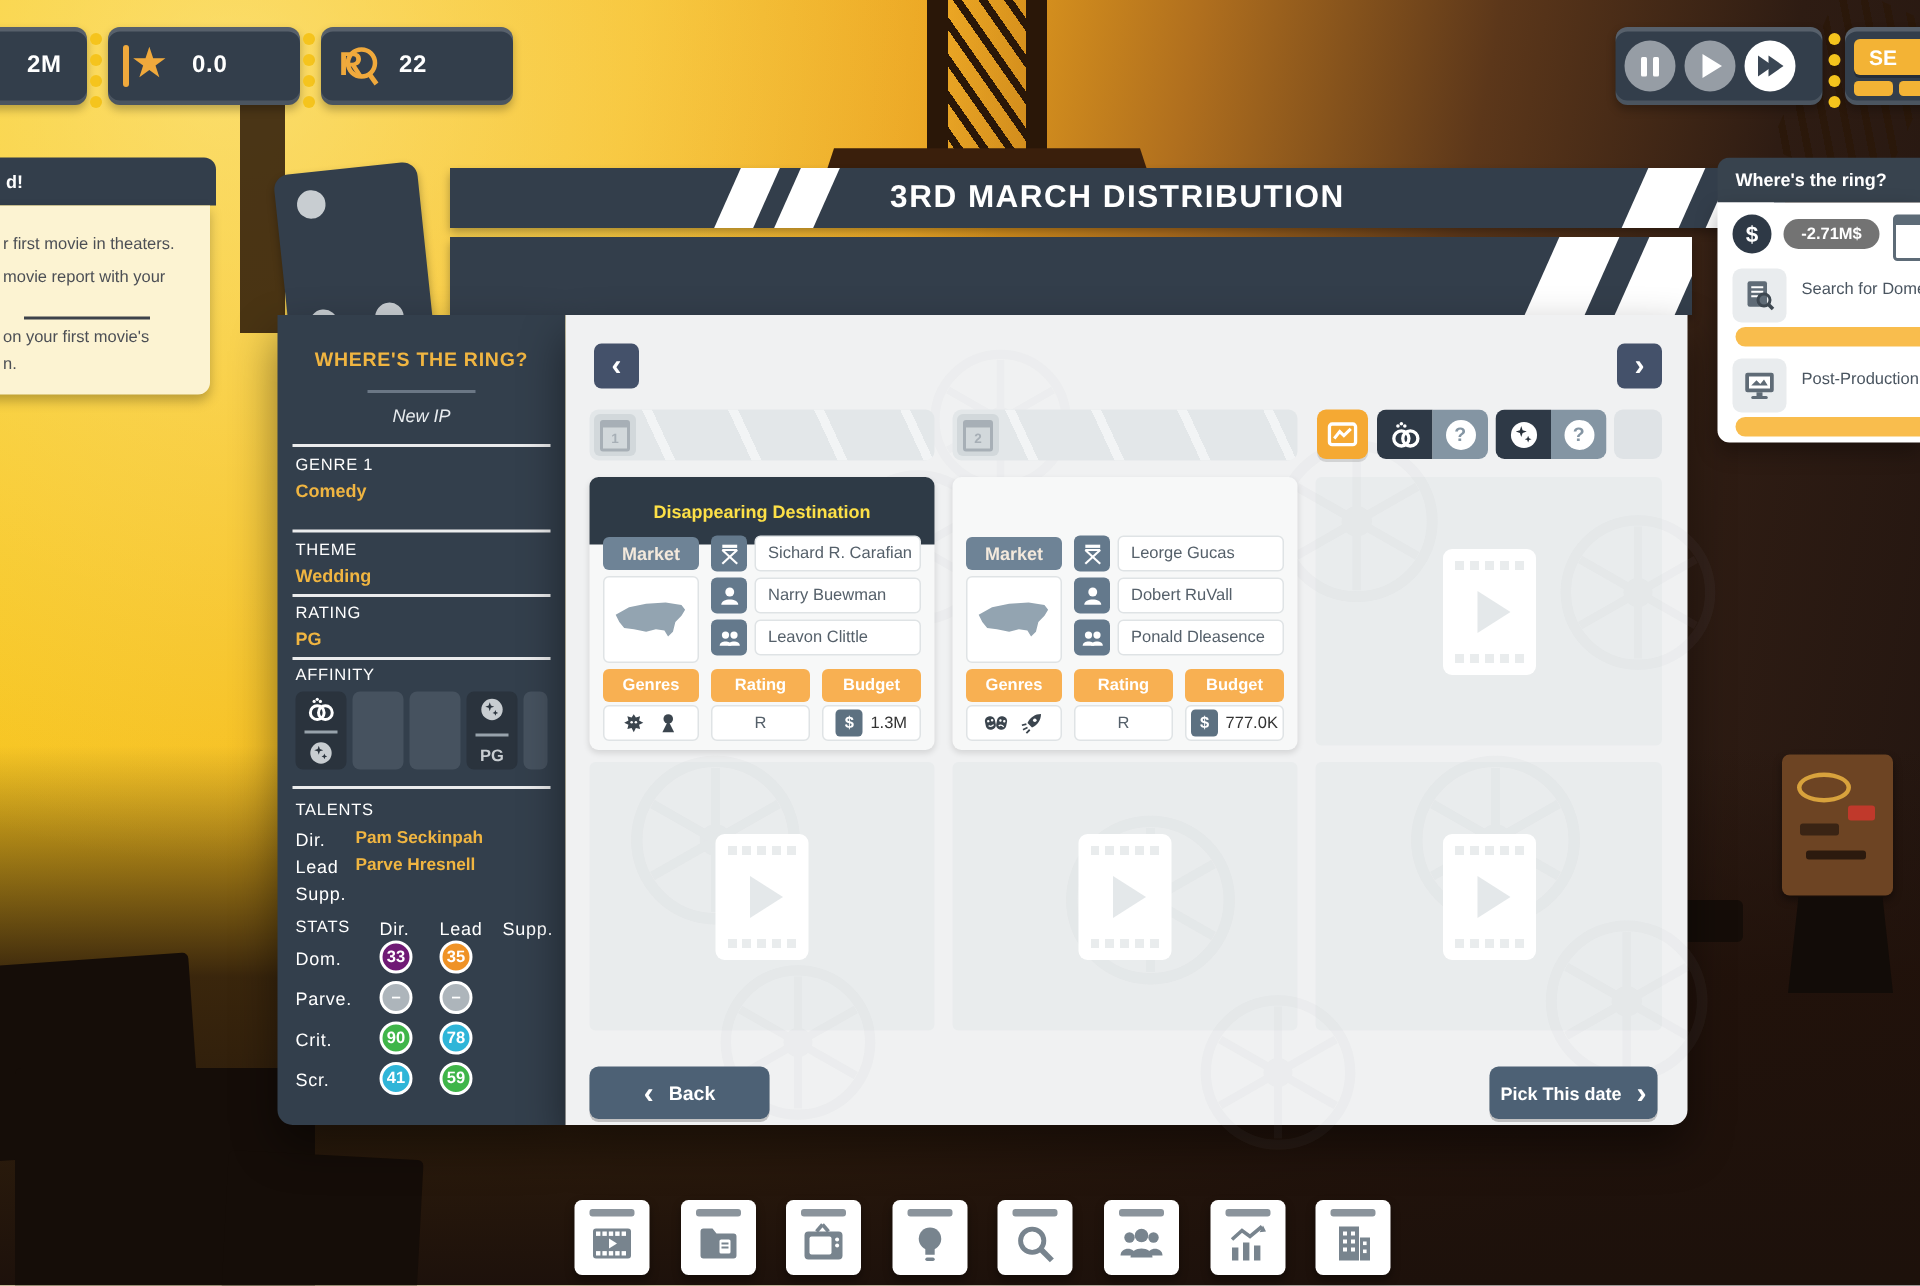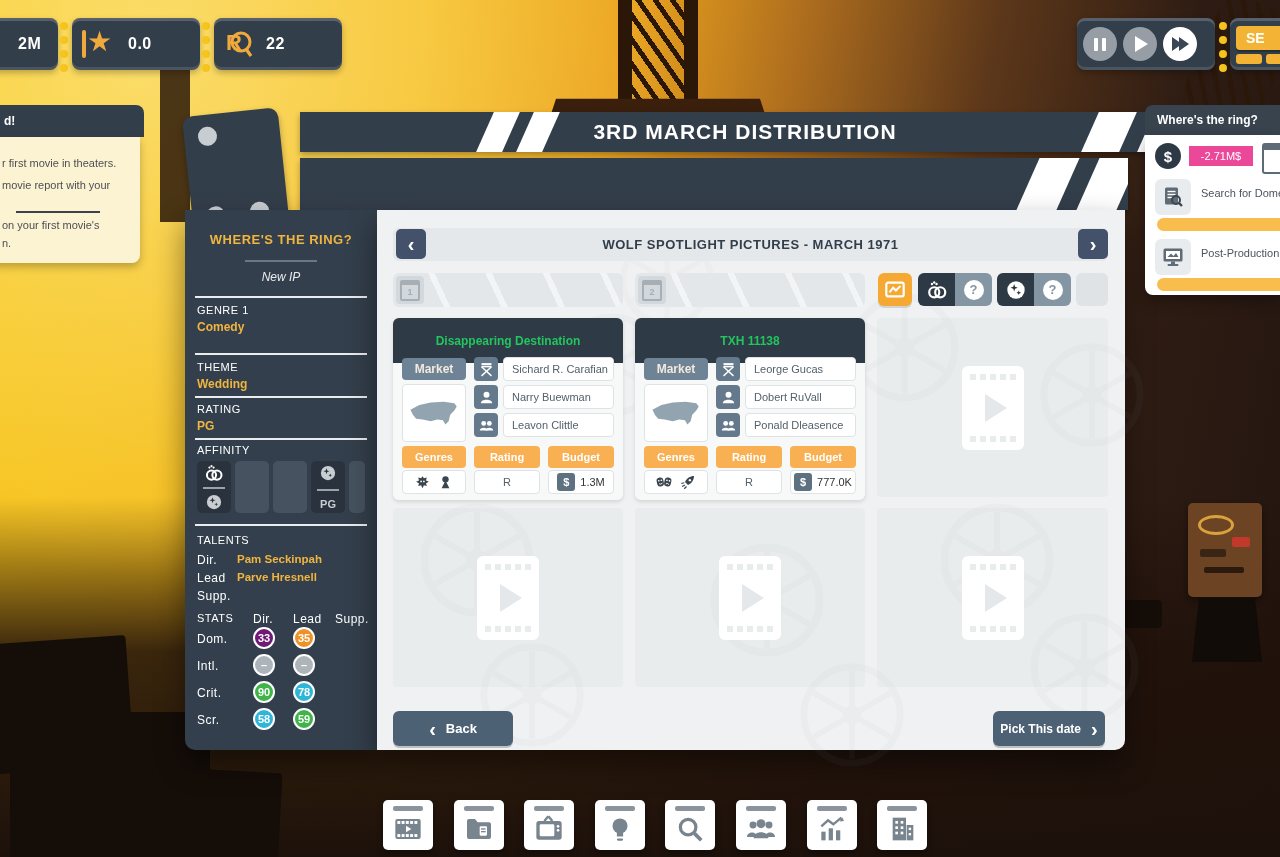--- a/index.html
+++ b/index.html
@@ -54,40 +54,40 @@
   .chip-lines{position:absolute;inset:0;background:repeating-linear-gradient(65deg,transparent 0 46px,rgba(255,255,255,.55) 46px 52px);}
   .calsq{position:absolute;left:3px;top:3px;width:28px;height:28px;background:#d2d8db;border-radius:4px;display:flex;align-items:center;justify-content:center;}
   .calglyph{width:16px;height:14px;border:2px solid #a7afb6;border-top:5px solid #a7afb6;border-radius:2px;color:#a7afb6;font-size:9px;font-weight:bold;display:flex;align-items:center;justify-content:center;}
   .fbtn-orange{background:#f5a933;border-radius:6px;display:flex;align-items:center;justify-content:center;box-shadow:0 2px 0 rgba(0,0,0,.12);}
   .dkchip{position:absolute;height:33px;border-radius:6px;overflow:hidden;display:flex;}
   .dk-left{width:37px;height:33px;background:#2e3946;display:flex;align-items:center;justify-content:center;}
   .dk-right{width:37px;height:33px;background:#8495a3;display:flex;align-items:center;justify-content:center;}
   .qmark{width:20px;height:20px;border-radius:50%;background:#fff;color:#8495a3;font-weight:bold;font-size:13px;display:flex;align-items:center;justify-content:center;}
   
   .card{background:#f7f8f8;border-radius:6px;box-shadow:0 2px 4px rgba(0,0,0,.12);}
-  .card-head{position:absolute;left:0;right:0;top:0;height:45px;background:#2e3a46;border-radius:6px 6px 0 0;color:#22c55e;font-weight:bold;font-size:12px;display:flex;align-items:center;justify-content:center;}
+  .card-head{position:absolute;left:0;right:0;top:0;height:45px;background:#2e3a46;border-radius:6px 6px 0 0;color:#fde047;font-weight:bold;font-size:12px;display:flex;align-items:center;justify-content:center;}
   .mk-btn{position:absolute;background:#6e8396;border-radius:4px;color:#f3e9dc;font-weight:bold;font-size:12px;display:flex;align-items:center;justify-content:center;}
   .wbox{position:absolute;background:#fff;border:1px solid #dfe3e5;border-radius:4px;box-sizing:border-box;}
   .nrow-icon{position:absolute;width:24px;height:24px;background:#64798c;border-radius:4px;display:flex;align-items:center;justify-content:center;}
   .nrow-text{position:absolute;height:24px;background:#fff;border:1px solid #dfe3e5;border-radius:4px;box-sizing:border-box;display:flex;align-items:center;padding-left:8px;font-size:11px;color:#55606a;}
   .ohead{position:absolute;height:22px;background:#f8b052;border-radius:4px;color:#fff;font-weight:bold;font-size:11px;display:flex;align-items:center;justify-content:center;}
   .dollar-sq{width:18px;height:18px;background:#5d7181;border-radius:3px;color:#fff;font-weight:bold;font-size:11px;display:flex;align-items:center;justify-content:center;}
   
   .slot{position:absolute;background:#e9eced;border-radius:4px;}
   .ph{position:absolute;width:62px;height:84px;background:#fff;border-radius:6px;z-index:2;display:flex;align-items:center;justify-content:center;}
   .ph .sp{position:absolute;left:8px;right:8px;height:6px;background:repeating-linear-gradient(90deg,#e9eced 0 6px,transparent 6px 10px);}
   .ph .play{width:0;height:0;border-top:14px solid transparent;border-bottom:14px solid transparent;border-left:22px solid #e4e8ea;margin-left:6px;}
   .reel-layer{position:absolute;z-index:1;pointer-events:none;color:#9aa0a6;}
   
   .slate-btn{background:#4d6175;border-radius:6px;color:#fff;font-weight:bold;font-size:13px;display:flex;align-items:center;justify-content:center;gap:10px;box-shadow:0 2px 0 rgba(0,0,0,.2);cursor:pointer;}
   .chev{font-size:20px;font-weight:bold;line-height:1;}
   
   .q-head{background:#38434e;border-radius:8px 0 0 0;color:#fff;font-weight:bold;font-size:12px;display:flex;align-items:center;padding-left:12px;}
   .q-body{background:#fff;border-radius:0 0 0 8px;box-shadow:0 6px 14px rgba(0,0,0,.3);}
-  .money-pill{background:#ec4899;border-radius:0;color:#fff;font-weight:normal;font-size:11px;display:flex;align-items:center;justify-content:center;}
+  .money-pill{background:#737373;border-radius:10px;color:#fff;font-weight:bold;font-size:11px;display:flex;align-items:center;justify-content:center;}
   .dollar-circ{width:26px;height:26px;border-radius:50%;background:#2e3946;color:#fff;font-weight:bold;font-size:15px;display:flex;align-items:center;justify-content:center;}
   .q-icon{position:absolute;width:36px;height:36px;background:#e9ecee;border-radius:6px;display:flex;align-items:center;justify-content:center;}
   .q-label{position:absolute;font-size:11px;color:#4a5560;white-space:nowrap;}
   .q-bar{position:absolute;height:13px;border-radius:7px;background:#f9bd4d;}
   .q-cal{width:22px;height:22px;border:2px solid #5d6b77;border-top:7px solid #5d6b77;border-radius:3px;}
   
   .tbtn{position:absolute;width:50px;height:50px;background:#fff;border-radius:5px;box-shadow:0 3px 6px rgba(0,0,0,.35);display:flex;align-items:center;justify-content:center;cursor:pointer;}
   .tbtn .handle{position:absolute;top:6px;left:10px;right:10px;height:5px;background:#8b949c;border-radius:2px;}
   .tbtn svg{margin-top:8px;}
   .ic{color:#78848e;}
@@ -422,30 +422,30 @@
 
     <span class="side-label" style="top:402px">STATS</span>
     <span class="side-label" style="left:68px;top:402px;font-weight:normal;font-size:12px">Dir.</span>
     <span class="side-label" style="left:108px;top:402px;font-weight:normal;font-size:12px">Lead</span>
     <span class="side-label" style="left:150px;top:402px;font-weight:normal;font-size:12px">Supp.</span>
 
     <span class="side-label" style="top:422px;font-weight:normal;font-size:12px">Dom.</span>
     <div class="badge" style="left:68px;top:417px;background:#701a75">33</div>
     <div class="badge" style="left:108px;top:417px;background:#ef9226">35</div>
 
-    <span class="side-label" style="top:449px;font-weight:normal;font-size:12px">Intl.</span>
+    <span class="side-label" style="top:449px;font-weight:normal;font-size:12px">Parve.</span>
     <div class="badge" style="left:68px;top:444px;background:#adb5bb">–</div>
     <div class="badge" style="left:108px;top:444px;background:#adb5bb">–</div>
 
     <span class="side-label" style="top:476px;font-weight:normal;font-size:12px">Crit.</span>
     <div class="badge" style="left:68px;top:471px;background:#3fb549">90</div>
     <div class="badge" style="left:108px;top:471px;background:#2fb5d8">78</div>
 
     <span class="side-label" style="top:503px;font-weight:normal;font-size:12px">Scr.</span>
-    <div class="badge" style="left:68px;top:498px;background:#2fb5d8">58</div>
+    <div class="badge" style="left:68px;top:498px;background:#2fb5d8">41</div>
     <div class="badge" style="left:108px;top:498px;background:#3fb549">59</div>
   </div>
 
   <div class="abs content modal-shadow" style="left:377px;top:210px;width:748px;height:540px"></div>
 
   <div class="abs reel-layer" style="left:377px;top:210px;width:748px;height:540px">
     <svg style="position:absolute;left:40px;top:290px;opacity:.06" width="120" height="120" viewBox="0 0 80 80">
         <use href="#i-reel"></use>
       </svg>
     <svg style="position:absolute;left:180px;top:100px;opacity:.05" width="110" height="110" viewBox="0 0 80 80">
@@ -470,23 +470,20 @@
         <use href="#i-reel"></use>
       </svg>
     <svg style="position:absolute;left:650px;top:400px;opacity:.05" width="115" height="115" viewBox="0 0 80 80">
         <use href="#i-reel"></use>
       </svg>
     <svg style="position:absolute;left:240px;top:20px;opacity:.04" width="100" height="100" viewBox="0 0 80 80">
         <use href="#i-reel"></use>
       </svg>
   </div>
 
-  <div class="abs datebar" style="left:393px;top:228px;width:715px;height:33px;z-index:2">
-    <div class="abs" style="left:0;top:0;width:100%;height:33px;display:flex;align-items:center;justify-content:center;font-weight:bold;font-size:13px;color:#333e4b;letter-spacing:.5px">WOLF SPOTLIGHT PICTURES - MARCH 1971</div>
-  </div>
   <div class="abs nav-arrow" style="left:396px;top:229px;width:30px;height:30px;z-index:3">
       <span>‹</span>
     </div>
   <div class="abs nav-arrow" style="left:1078px;top:229px;width:30px;height:30px;z-index:3">
       <span>›</span>
     </div>
 
   <div class="abs chip" style="left:393px;top:273px;width:230px;height:34px;z-index:2">
     <div class="chip-lines"></div>
     <div class="calsq">
@@ -568,21 +565,20 @@
     <div class="ohead" style="left:81px;top:128px;width:66px">Rating</div>
     <div class="wbox" style="left:81px;top:152px;width:66px;height:24px;display:flex;align-items:center;justify-content:center;font-size:11px;color:#55606a">R</div>
     <div class="ohead" style="left:155px;top:128px;width:66px">Budget</div>
     <div class="wbox" style="left:155px;top:152px;width:66px;height:24px;display:flex;align-items:center;justify-content:center;gap:5px;font-size:11px;color:#333">
       <span class="dollar-sq">$</span>
       <span>1.3M</span>
     </div>
   </div>
 
   <div class="abs card" style="left:635px;top:318px;width:230px;height:182px;z-index:2">
-    <div class="card-head">TXH 11138</div>
     <div class="mk-btn" style="left:9px;top:40px;width:64px;height:22px">Market</div>
     <div class="wbox" style="left:9px;top:66px;width:64px;height:58px;display:flex;align-items:center;justify-content:center">
       <svg width="52" height="34" viewBox="0 0 64 40" style="color:#93a4b1">
           <use href="#i-usa"></use>
         </svg>
     </div>
     <div class="nrow-icon" style="left:81px;top:39px">
         <svg width="17" height="17" viewBox="0 0 24 24" class="icw">
           <use href="#i-chair"></use>
         </svg>

